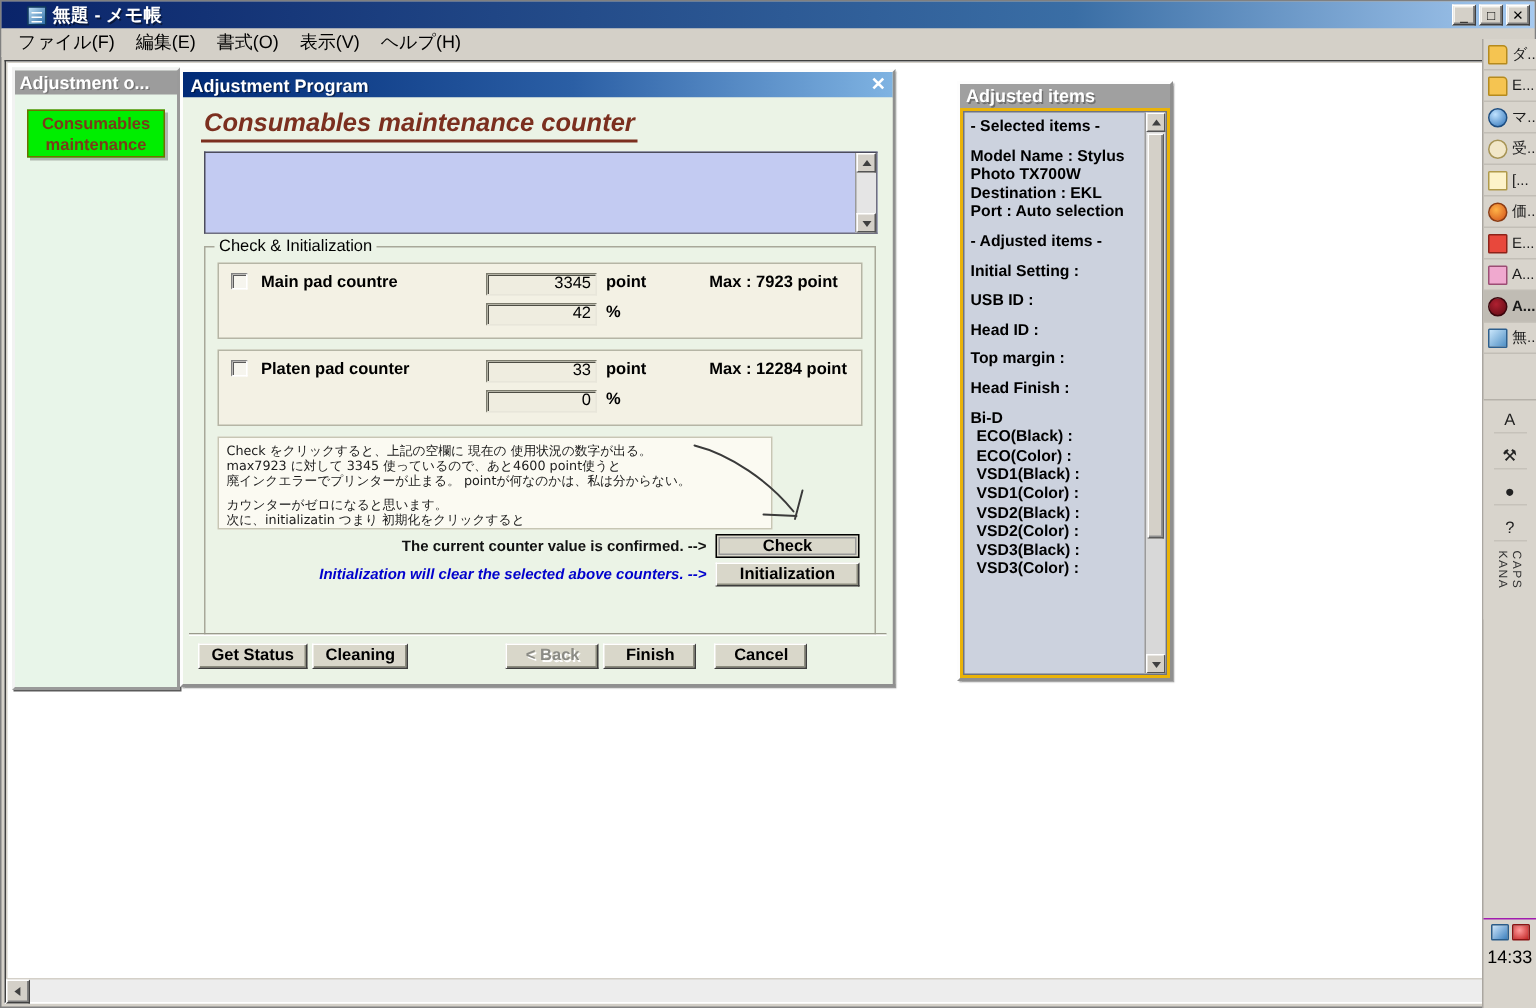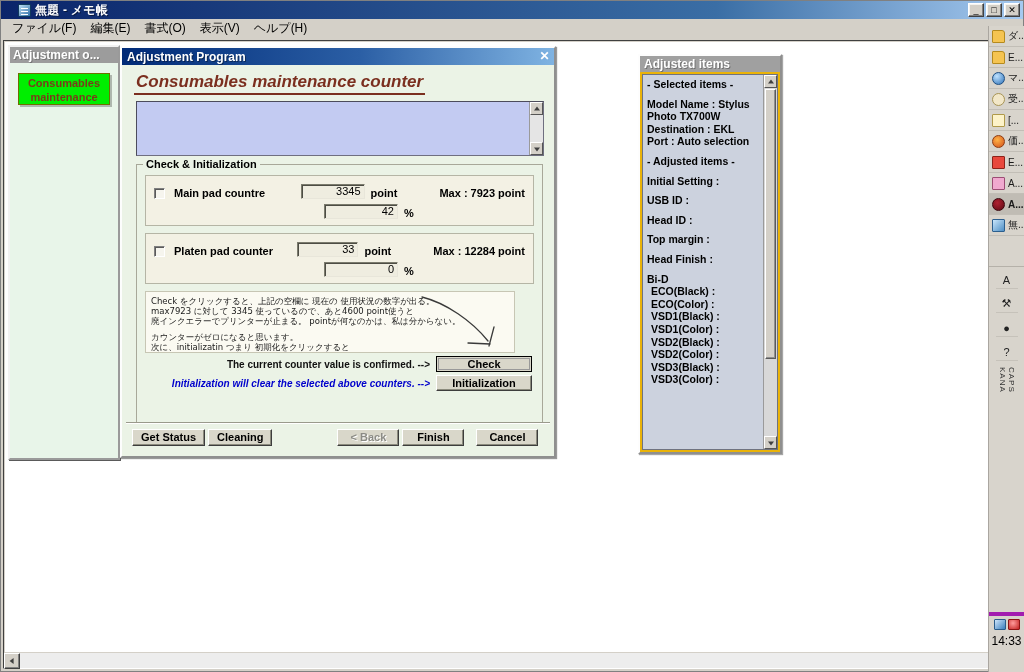--- a/index.html
+++ b/index.html
@@ -112,21 +112,21 @@
     box-shadow:2px 2px 0 rgba(0,0,0,.25);
     color:#7a3b1a;
     font-weight:bold; font-size:11px; text-align:center;
     line-height:14px;
     padding:2px 2px 0 2px;
     height:32px; overflow:hidden;
   }
 
   
   #adjustment-dialog {
-    position:absolute; left:120px; top:46px; width:436px; height:412px;
+    position:absolute; left:120px; top:46px; width:477px; height:412px;
     background:#e9f2e3;
     border:2px solid #8f8f8f;
     border-top-color:#fdfdfd; border-left-color:#fdfdfd;
     box-shadow:1px 1px 1px rgba(0,0,0,.4);
   }
   #adj-titlebar {
     height:17px;
     background:linear-gradient(to right,#002a77 0%,#2b5fa5 55%,#7fb3e2 100%);
     display:flex; align-items:center; padding:0 2px 0 5px;
   }
@@ -174,30 +174,30 @@
   #check-init-group {
     position:relative;
     margin:4px 3px 0 4px;
     border:1px solid #a8a899;
     padding:10px 8px 8px 8px;
     height:260px;
   }
   #check-init-legend {
     position:absolute; top:-7px; left:6px;
     background:#ebf3e6; padding:0 3px;
-    font-weight:bold; font-size:11px; color:#000;
+    font-weight:normal; font-size:11px; color:#000;
   }
   .counter-box {
     border:1px solid #b5b5a5;
     background:#f3f1e4;
     padding:6px 8px 6px 8px;
     margin-bottom:7px;
     position:relative;
   }
-  .counter-row { display:flex; align-items:flex-end; height:17px; }
+  .counter-row { display:flex; align-items:flex-start; height:17px; }
   .counter-row + .counter-row { margin-top:3px; }
   .chk {
     width:11px; height:11px; background:#f6f5ee;
     border:1px solid #808080;
     border-right-color:#ffffff; border-bottom-color:#ffffff;
     box-shadow:inset 1px 1px 0 #5a5a5a;
     margin-right:9px; flex:none;
   }
   .counter-label { font-weight:bold; font-size:11px; width:150px; }
   .num-field {
@@ -341,21 +341,21 @@
   .ime-item { width:22px; height:18px; display:flex; align-items:center; justify-content:center;
     font-size:11px; color:#222; border-bottom:1px solid #c6c2ba; }
   #ime-rot {
     writing-mode:vertical-rl;
     font-size:8px; letter-spacing:1px; color:#333; height:42px;
     display:flex; align-items:center; justify-content:center;
   }
 
   #clock-area {
     position:absolute; left:0; right:0; bottom:0; height:60px;
-    border-top:4px solid #a21caf;
+    border-top:1px solid #a21caf;
   }
   #tray-icons { display:flex; gap:2px; justify-content:center; padding-top:3px; }
   .tray-ico { width:12px; height:11px; border-radius:1px; }
   #clock-text {
     text-align:center; font-size:12px; color:#000; padding-top:4px;
     font-family:"Liberation Sans", sans-serif;
   }
 </style>
 </head>
 <body>

